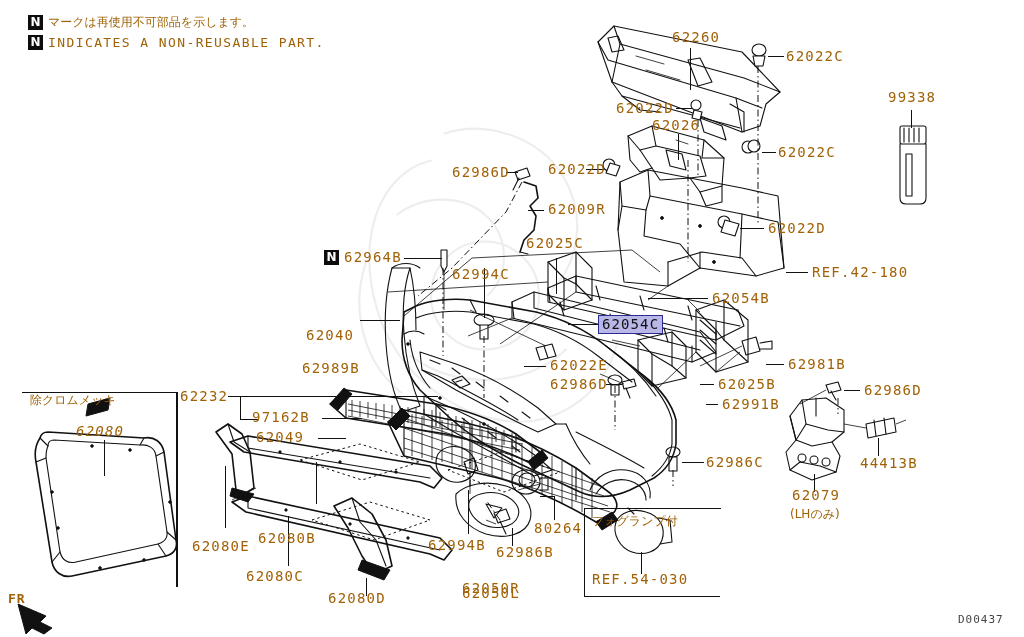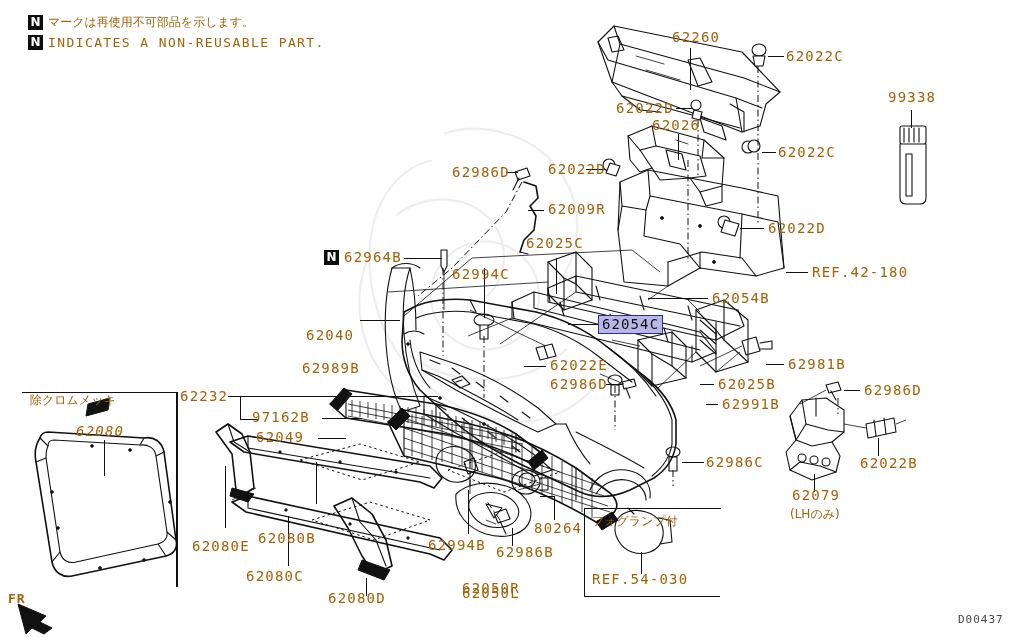--- a/index.html
+++ b/index.html
@@ -534,21 +534,21 @@
   <div class="lbl" style="left:246px;top:569px;">62080C</div>
   <div class="lbl" style="left:328px;top:591px;">62080D</div>
 
   <div class="lbl" style="left:428px;top:538px;">62994B</div>
   <div class="lbl" style="left:462px;top:586px;">62050L</div>
   <div class="lbl" style="left:462px;top:581px;text-align:center;">62050R</div>
   <div class="lbl" style="left:496px;top:545px;">62986B</div>
   <div class="lbl" style="left:534px;top:521px;">80264</div>
 
   <div class="lbl" style="left:706px;top:455px;">62986C</div>
-  <div class="lbl" style="left:860px;top:456px;">62022B</div>
+  <div class="lbl" style="left:860px;top:456px;">44413B</div>
   <div class="lbl" style="left:792px;top:488px;">62079</div>
   <div class="lbl jp" style="left:790px;top:508px;">(LHのみ)</div>
 
   <div class="lbl jp" style="left:592px;top:515px;">フォグランプ付</div>
   <div class="lbl" style="left:592px;top:572px;">REF.54-030</div>
 
   <div class="lbl fr" style="left:8px;top:592px;">FR</div>
   <div class="lbl code" style="left:958px;top:614px;">D00437</div>
 
 </div>

